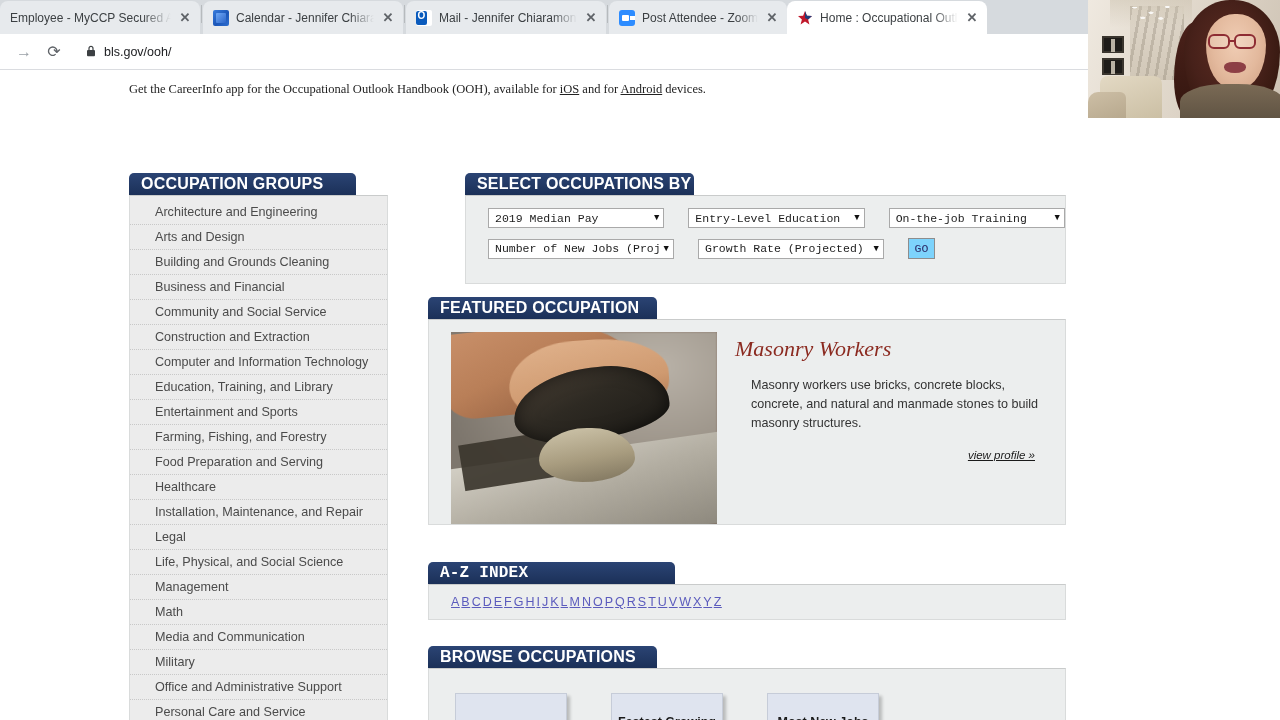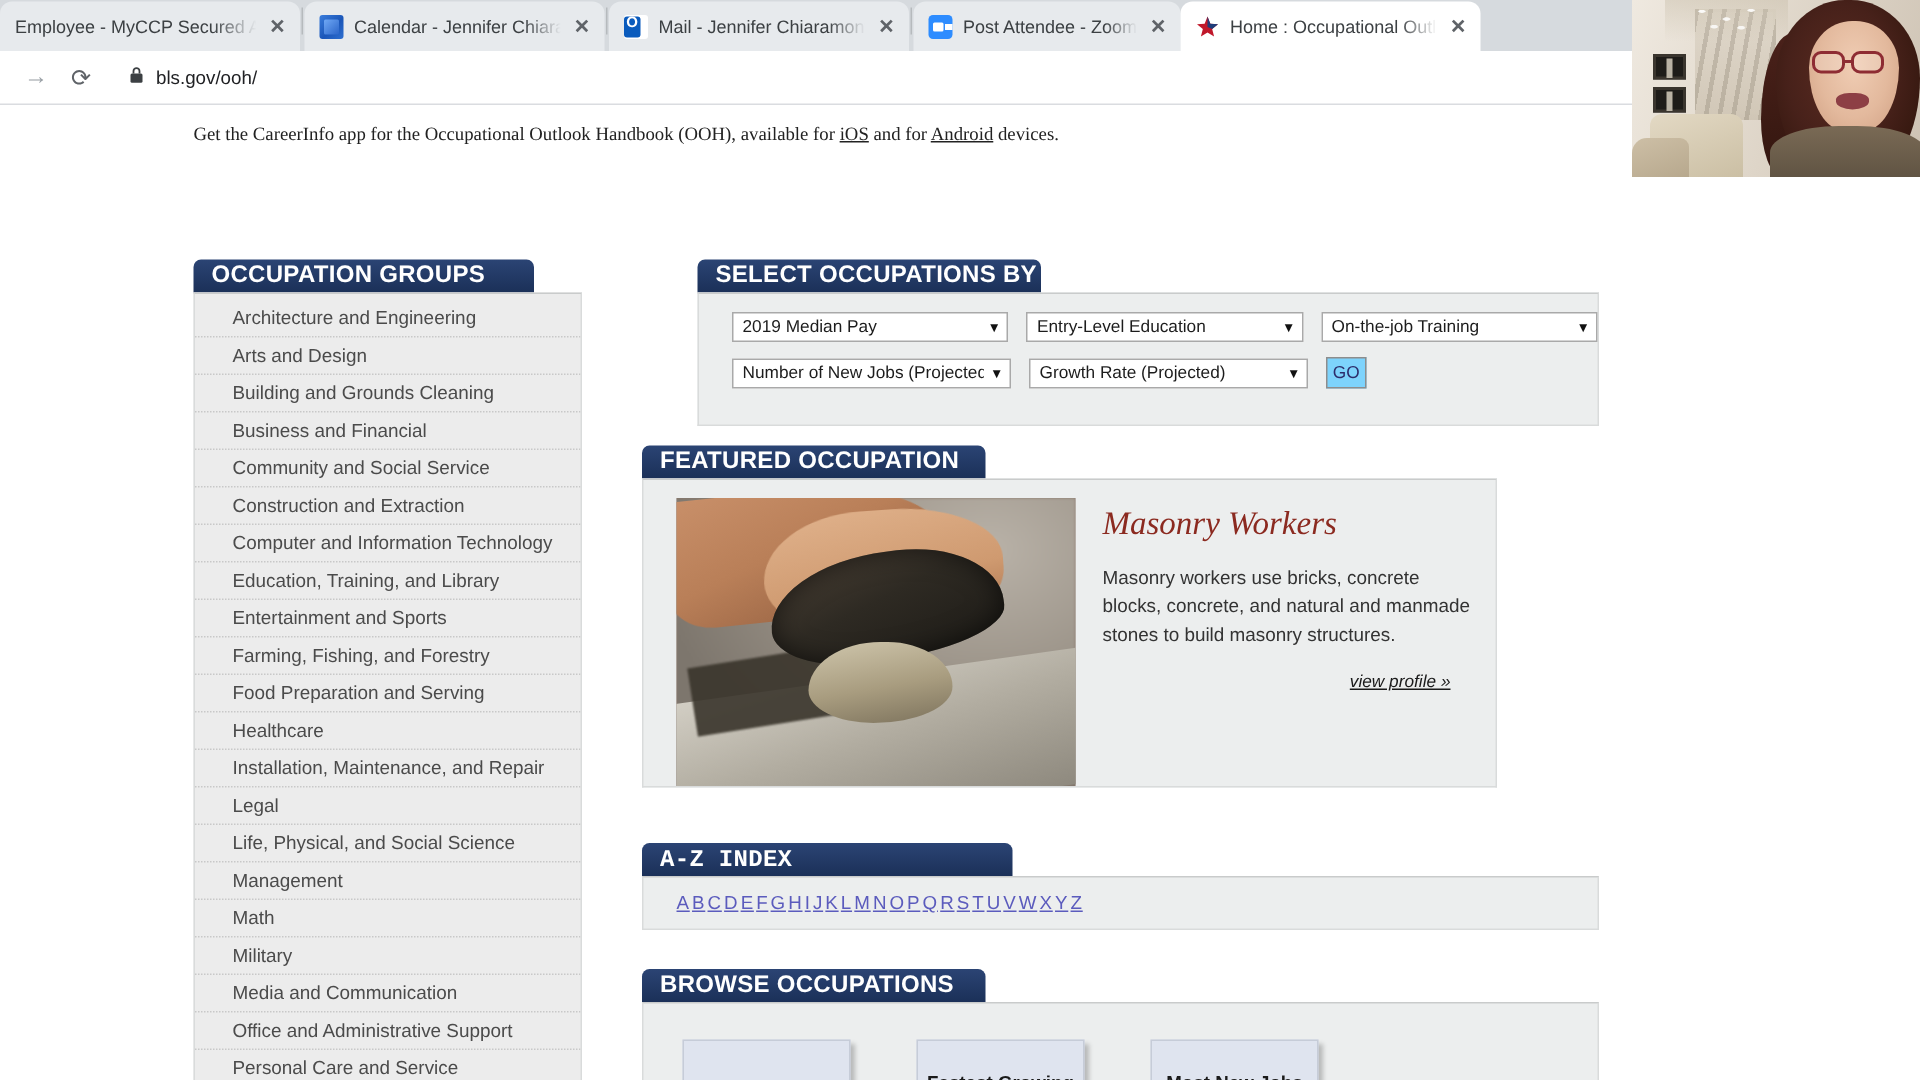--- a/index.html
+++ b/index.html
@@ -163,21 +163,21 @@
     border-bottom: 1px dotted #c8c8c8;
     line-height: 14px;
     cursor: pointer;
     font-family: "Liberation Sans", sans-serif;
   }
 
   
   #selectocc { left: 428px; top: 103px; width: 638px; padding-left: 37px; }
   #selectocc .panel-head { width: 229px; }
   #selectocc .panel-body { padding: 12px 0 14px 22px; }
-  .sel-row { display: flex; align-items: center; gap: 12px; margin-bottom: 10px; }
+  .sel-row { display: flex; align-items: center; gap: 24px; margin-bottom: 10px; font-family: Liberation Mono, monospace; }
   .sel {
     width: 186px; height: 20px;
     background: #ffffff;
     border: 1px solid #a9a9a9;
     font-size: 11.5px;
     color: #1c1c1c;
     display: flex; align-items: center;
     padding: 0 4px 0 6px;
     position: relative;
     overflow: hidden;
@@ -190,21 +190,21 @@
     width: 27px; height: 21px;
     background: #7dd3fc;
     border: 1px solid #8d8d8d;
     font-size: 11.5px;
     color: #2d2d6b;
     display:flex; align-items:center; justify-content:center;
     cursor: pointer;
   }
 
   
-  #featured { left: 428px; top: 227px; width: 570px; }
+  #featured { left: 428px; top: 227px; width: 638px; }
   #featured .panel-head { width: 229px; }
   #featured .panel-body { padding: 12px 14px 14px 22px; display:flex; gap:18px; height:206px;}
   .feat-img {
     width: 266px; height: 192px;
     flex: 0 0 266px;
     position: relative;
     overflow: hidden;
     background: #8a776b;
   }
   .feat-img .sky {
@@ -259,20 +259,21 @@
     font-size: 22px;
     color: #8b2a20;
     margin-bottom: 14px;
     cursor: pointer;
   }
   .feat-desc {
     font-size: 12.6px;
     color: #333333;
     line-height: 19px;
     max-width: 316px;
+    margin-left: 16px;
   }
   .feat-link {
     margin-top: 16px;
     text-align: right;
     padding-right: 16px;
     font-size: 11.5px;
     font-style: italic;
     color: #1a1a1a;
     text-decoration: underline;
     cursor: pointer;
@@ -481,22 +482,22 @@
           <div class="occ-item">Education, Training, and Library</div>
           <div class="occ-item">Entertainment and Sports</div>
           <div class="occ-item">Farming, Fishing, and Forestry</div>
           <div class="occ-item">Food Preparation and Serving</div>
           <div class="occ-item">Healthcare</div>
           <div class="occ-item">Installation, Maintenance, and Repair</div>
           <div class="occ-item">Legal</div>
           <div class="occ-item">Life, Physical, and Social Science</div>
           <div class="occ-item">Management</div>
           <div class="occ-item">Math</div>
+          <div class="occ-item">Media and Communication</div>
           <div class="occ-item">Military</div>
-          <div class="occ-item">Media and Communication</div>
           <div class="occ-item">Office and Administrative Support</div>
           <div class="occ-item">Personal Care and Service</div>
         </div>
     </div>
 
     <div class="panel" id="selectocc">
       <div class="panel-head">SELECT OCCUPATIONS BY</div>
       <div class="panel-body">
         <div class="sel-row">
           <div class="sel">

